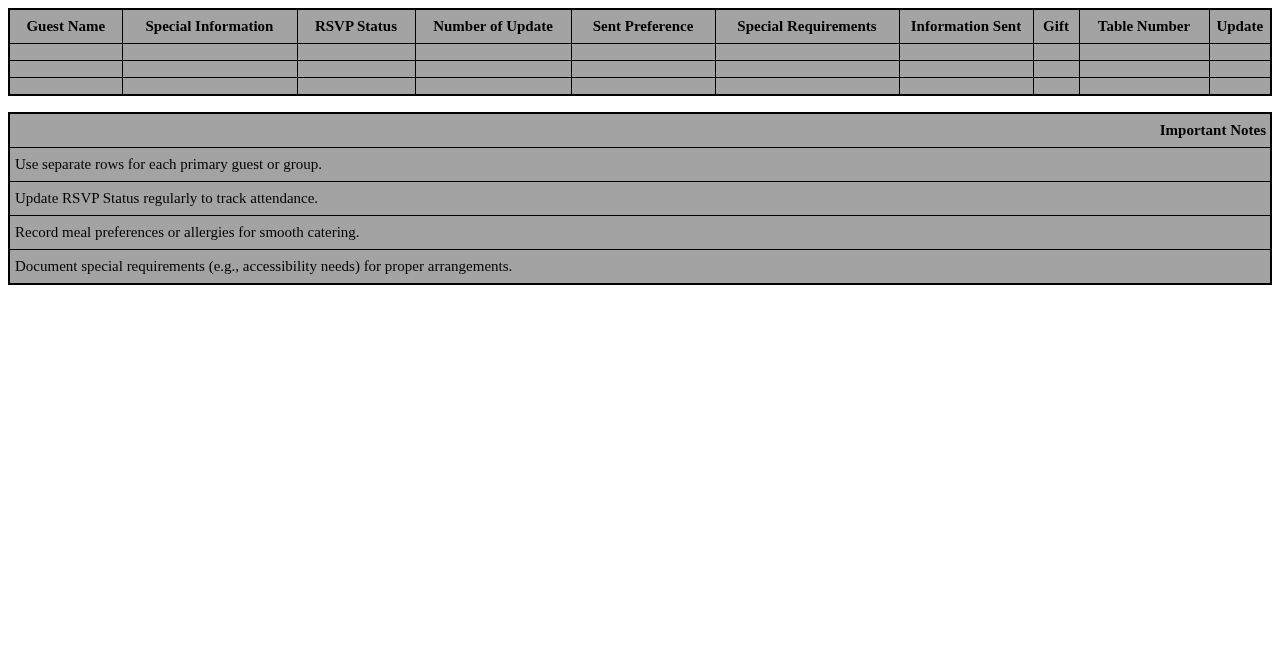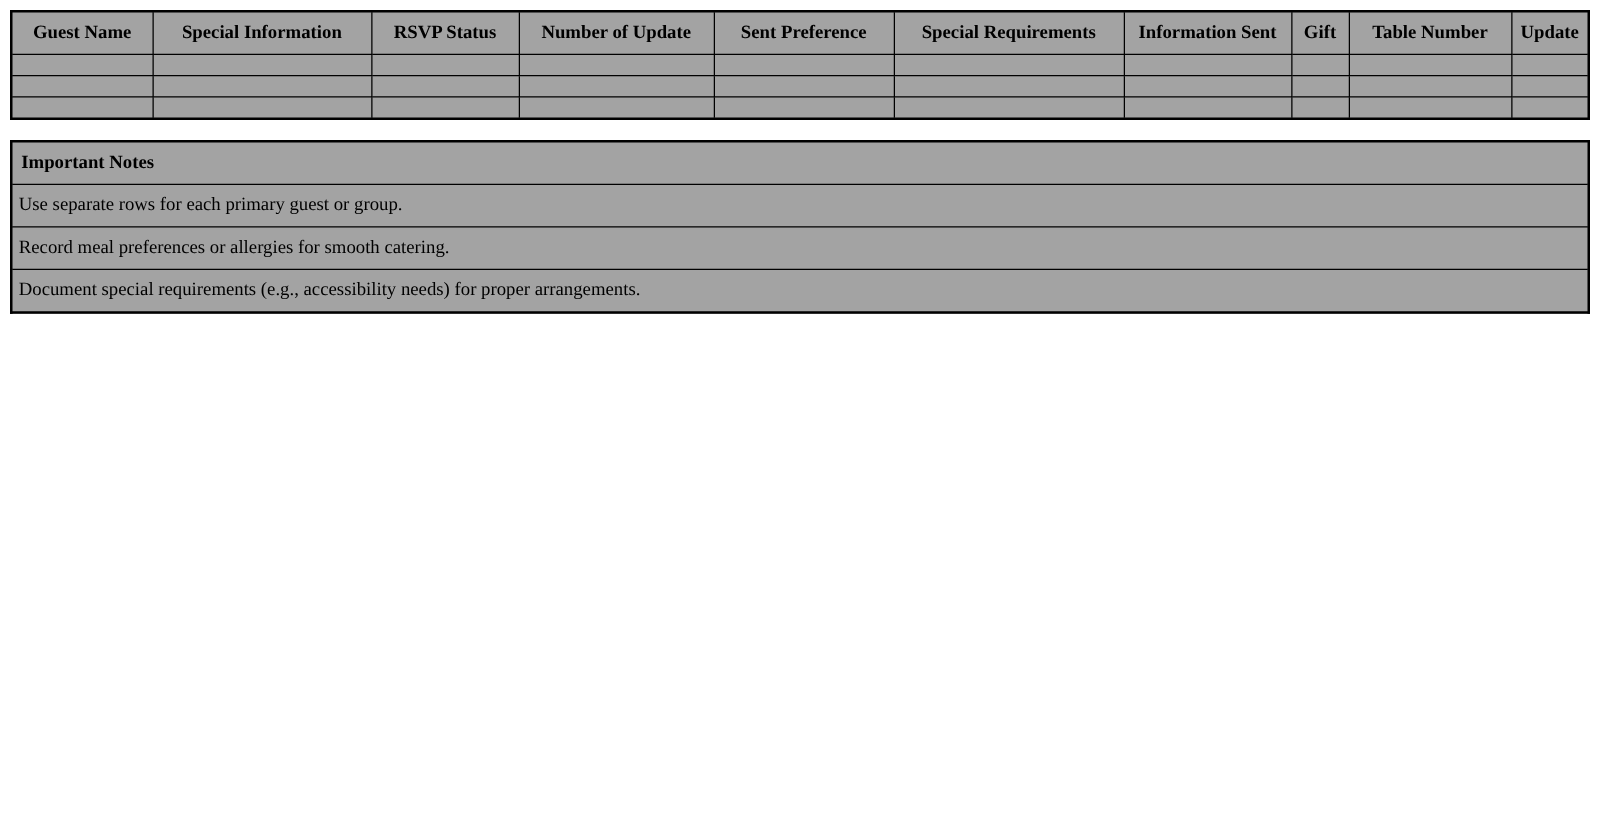--- a/index.html
+++ b/index.html
@@ -48,21 +48,21 @@
     padding: 0 4px;
   }
   .guest-table td.empty-cell {
     height: 16px;
     padding: 0 4px;
   }
   
   .notes-table th {
     height: 33px;
     font-weight: bold;
-    text-align: left;
+    text-align: right;
     vertical-align: middle;
     padding: 0 4px 0 7px;
   }
   .notes-table td {
     height: 33px;
     font-weight: normal;
     text-align: left;
     vertical-align: middle;
     padding: 0 4px 0 5px;
   }
@@ -141,20 +141,23 @@
 
   <table class="notes-table">
     <tbody>
       <tr>
         <th>Important Notes</th>
       </tr>
       <tr>
         <td>Use separate rows for each primary guest or group.</td>
       </tr>
       <tr>
+        <td>Update RSVP Status regularly to track attendance.</td>
+      </tr>
+      <tr>
         <td>Record meal preferences or allergies for smooth catering.</td>
       </tr>
       <tr>
         <td>Document special requirements (e.g., accessibility needs) for proper arrangements.</td>
       </tr>
     </tbody>
   </table>
 
 </div>
 

